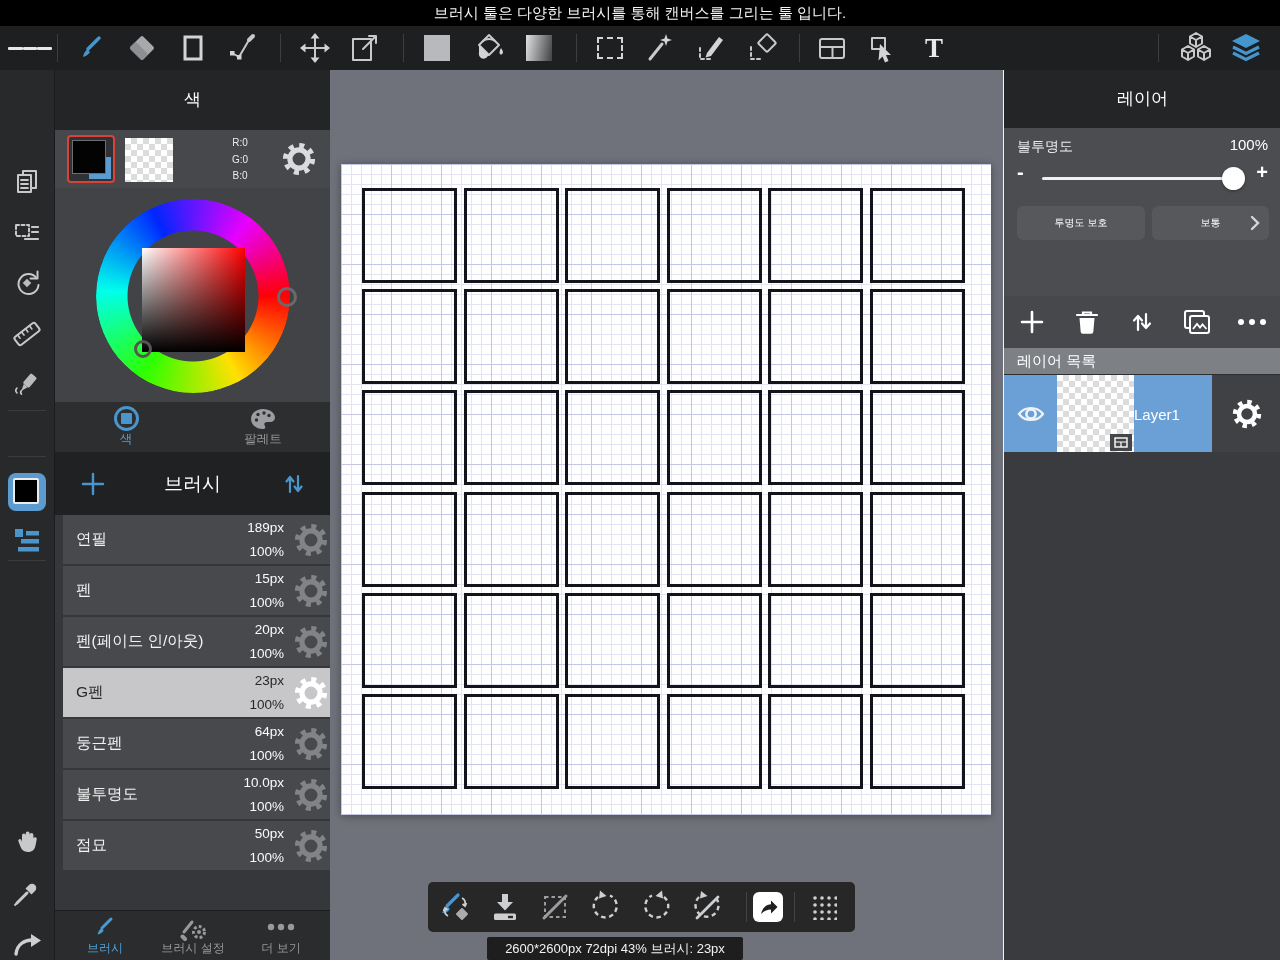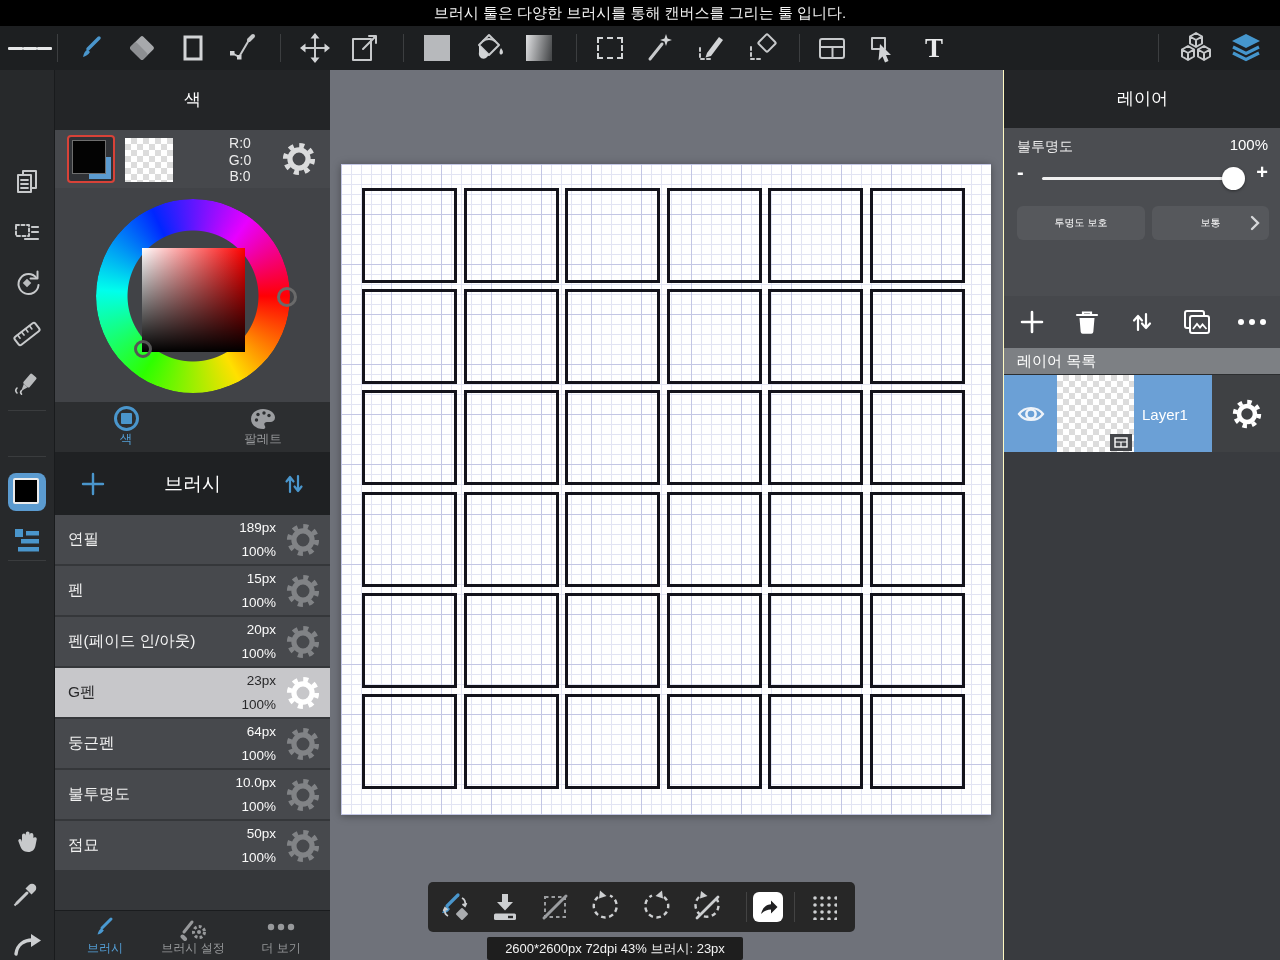--- a/index.html
+++ b/index.html
@@ -35,21 +35,21 @@
   .lp-header { position:absolute; left:0; top:0; width:275px; height:60px; background:#232527;
     color:#fff; font-size:17px; text-align:center; line-height:60px; }
   .color-row { position:absolute; left:0; top:60px; width:275px; height:58px; background:#46484c; }
   .fgswatch { position:absolute; left:12px; top:5px; width:48px; height:48px; border:2px solid #d84238;
     border-radius:4px; background:#303236; }
   .fgswatch .sub { position:absolute; right:2px; bottom:2px; width:22px; height:22px; background:#5b9bd0; z-index:1; }
   .fgswatch .main { position:absolute; left:3px; top:3px; width:34px; height:34px; background:#030303; border:1px solid #6e6e6e; z-index:2; }
   .checker { background:repeating-conic-gradient(#dcdcdc 0% 25%, #ffffff 0% 50%); background-size:12px 12px; }
   .trswatch { position:absolute; left:70px; top:8px; width:48px; height:44px; }
   .rgbbox { position:absolute; left:142px; top:5px; width:86px; text-align:center;
-    color:#ececec; font-size:14px; line-height:16.5px; }
+    color:#ececec; font-size:10px; line-height:16.5px; }
   .cgear { position:absolute; left:222px; top:7px; width:44px; height:44px; display:flex; align-items:center; justify-content:center; color:#dadbdc; }
   .wheel-area { position:absolute; left:0; top:118px; width:275px; height:214px; background:#414347; }
   .hue-ring { position:absolute; left:41px; top:11px; width:194px; height:194px; border-radius:50%;
     background:conic-gradient(from 90deg,#ff0004,#ffe000 17%,#2dff00 34%,#00ffec 51%,#0026ff 68%,#e800ff 85%,#ff0004);
     -webkit-mask:radial-gradient(closest-side,transparent 67%,#000 68%);
     mask:radial-gradient(closest-side,transparent 67%,#000 68%); }
   .sv-square { position:absolute; left:87px; top:60px; width:103px; height:104px;
     background:linear-gradient(to top,#000,rgba(0,0,0,0)),linear-gradient(to right,#fff,#f00); }
   .ring-marker { position:absolute; left:222px; top:99px; width:20px; height:20px; border:3px solid #6a6a6a; border-radius:50%; }
   .sv-cursor { position:absolute; left:79px; top:152px; width:18px; height:18px; border:3px solid #555; border-radius:50%; }
@@ -57,21 +57,21 @@
   .ltab { position:absolute; top:0; width:84px; height:50px; text-align:center; }
   .ltab .lbl { position:absolute; left:0; bottom:4px; width:84px; font-size:12.5px; }
   .ltab .icn { position:absolute; left:0; top:3px; width:84px; height:27px; display:flex; align-items:center; justify-content:center; }
   .tabcolor-ic { width:25px; height:25px; border:3px solid #4a96cc; border-radius:50%; position:relative; }
   .tabcolor-ic::after { content:''; position:absolute; left:4px; top:4px; width:11px; height:11px; background:#4a96cc; border-radius:1px; }
   .brush-header { position:absolute; left:0; top:382px; width:275px; height:63px; background:#1f2123; }
   .bh-title { position:absolute; left:0; top:0; width:275px; height:63px; text-align:center; line-height:63px; color:#fff; font-size:19px; }
   .bh-plus { position:absolute; left:16px; top:10px; width:44px; height:44px; display:flex; align-items:center; justify-content:center; }
   .bh-sort { position:absolute; right:14px; top:10px; width:44px; height:44px; display:flex; align-items:center; justify-content:center; }
   #brush-list { position:absolute; left:0; top:445px; width:275px; height:395px; overflow:hidden; background:#35373a; }
-  .brow { position:relative; width:275px; height:49px; background:#47494d; margin-bottom:2px; }
+  .brow { position:relative; width:275px; height:49px; background:#47494d; margin-bottom:2px;margin-left:8px; }
   .brow .bname { position:absolute; left:13px; top:0; height:49px; display:flex; align-items:center; color:#f2f2f2; font-size:15.5px; }
   .brow .bsize { position:absolute; right:54px; top:5px; font-size:13.5px; color:#fafafa; }
   .brow .bop   { position:absolute; right:54px; bottom:5px; font-size:13.5px; color:#fafafa; }
   .brow .gear  { position:absolute; right:7px; top:5px; width:40px; height:40px; display:flex; align-items:center; justify-content:center; color:#818386; }
   .brow.sel { background:#c7c7ca; }
   .brow.sel .bname, .brow.sel .bsize, .brow.sel .bop { color:#28282a; }
   .brow.sel .gear { color:#fff; }
   .lp-footer { position:absolute; left:0; top:840px; width:275px; height:50px; background:#2a2c2e; border-top:1px solid #1a1c1e; }
   .ftab { position:absolute; top:0; width:90px; height:50px; }
   .ftab .icn { position:absolute; left:0; top:2px; width:90px; height:28px; display:flex; align-items:center; justify-content:center; }
@@ -111,21 +111,21 @@
     display:flex; align-items:center; justify-content:center; gap:8px; }
   .rp-actions { position:absolute; left:0; top:226px; width:277px; height:52px; background:#46484c; }
   .rpi { position:absolute; top:4px; width:44px; height:44px; display:flex; align-items:center; justify-content:center; }
   .rp-listheader { position:absolute; left:0; top:278px; width:277px; height:26px; background:#7d8084;
     color:#fff; font-size:15px; line-height:26px; padding-left:13px; }
   .layer-row { position:absolute; left:0; top:304px; width:277px; height:78px; border-top:1px solid #2c2e30; border-bottom:1px solid #2c2e30; }
   .lr-eye { position:absolute; left:0; top:0; width:53px; height:78px; background:#6ba0d6; display:flex; align-items:center; justify-content:center; }
   .lr-thumb { position:absolute; left:53px; top:0; width:77px; height:78px; }
   .lr-badge { position:absolute; right:2px; bottom:2px; width:22px; height:17px; background:#44464a; display:flex; align-items:center; justify-content:center; }
   .lr-name { position:absolute; left:130px; top:0; width:78px; height:78px; background:#6ba0d6; color:#fff; font-size:15px;
-    display:flex; align-items:center; padding-left:8px; }
+    display:flex; align-items:center; padding-left:0; }
   .lr-gear { position:absolute; left:208px; top:0; width:69px; height:78px; background:#3f4144; display:flex; align-items:center; justify-content:center; color:#fff; }
   .rp-rest { position:absolute; left:0; top:382px; width:277px; height:508px; background:#393b3f; }
 
   .blue-txt { color:#54a0d8; } .gray-txt { color:#97999b; }
 </style>
 </head>
 <body>
 
 <div id="app">
 

